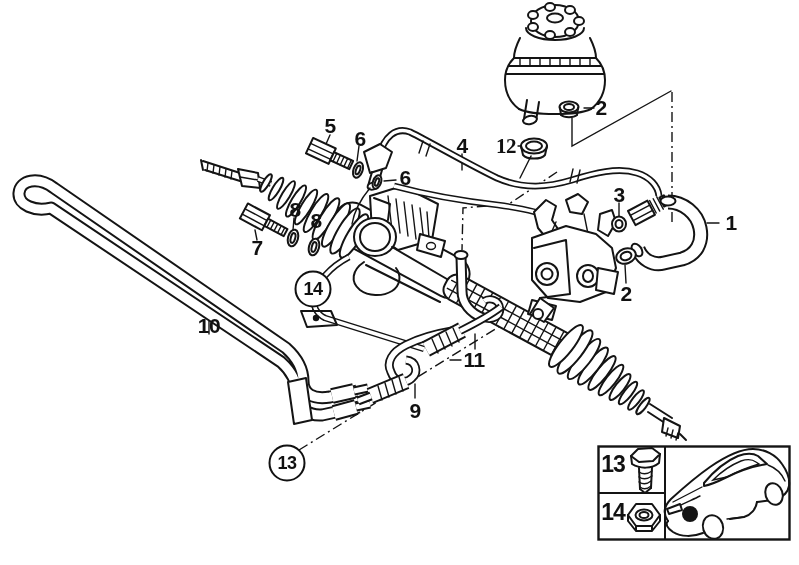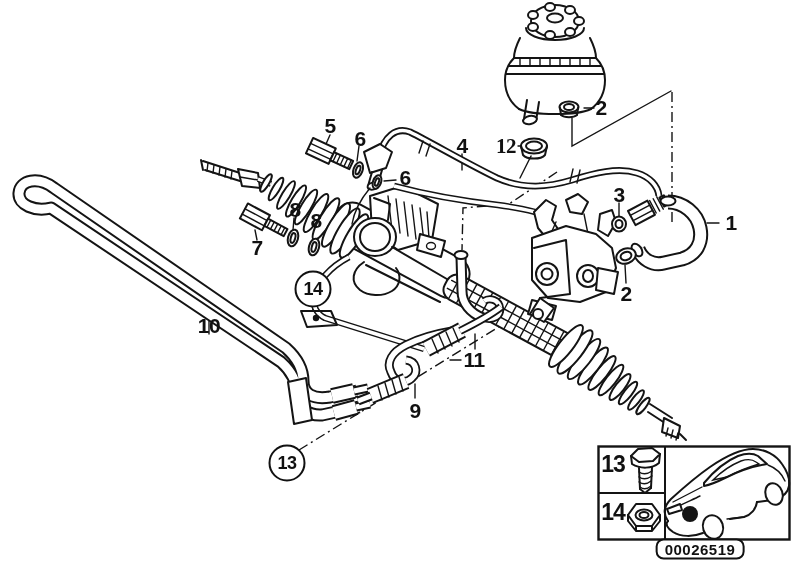--- a/index.html
+++ b/index.html
@@ -327,15 +327,14 @@
       <div class="callout" style="left: 209px; top: 326px;">10</div>
       <div class="callout" style="left: 474px; top: 360px;">11</div>
       <div class="callout" style="left: 506px; top: 146px; font-family: Liberation Serif, serif;">12</div>
       <div class="callout circled" style="left: 287px; top: 463px;">13</div>
       <div class="callout circled" style="left: 313px; top: 289px;">14</div>
     </div>
 
 <div class="legend-num" style="left:613px;top:464px;">13</div>
 <div class="legend-num" style="left:613px;top:512px;">14</div>
 
-<div class="plate" style="left:700px;top:549px;">00026519</div>
 
 </div>
 
 </body></html>

